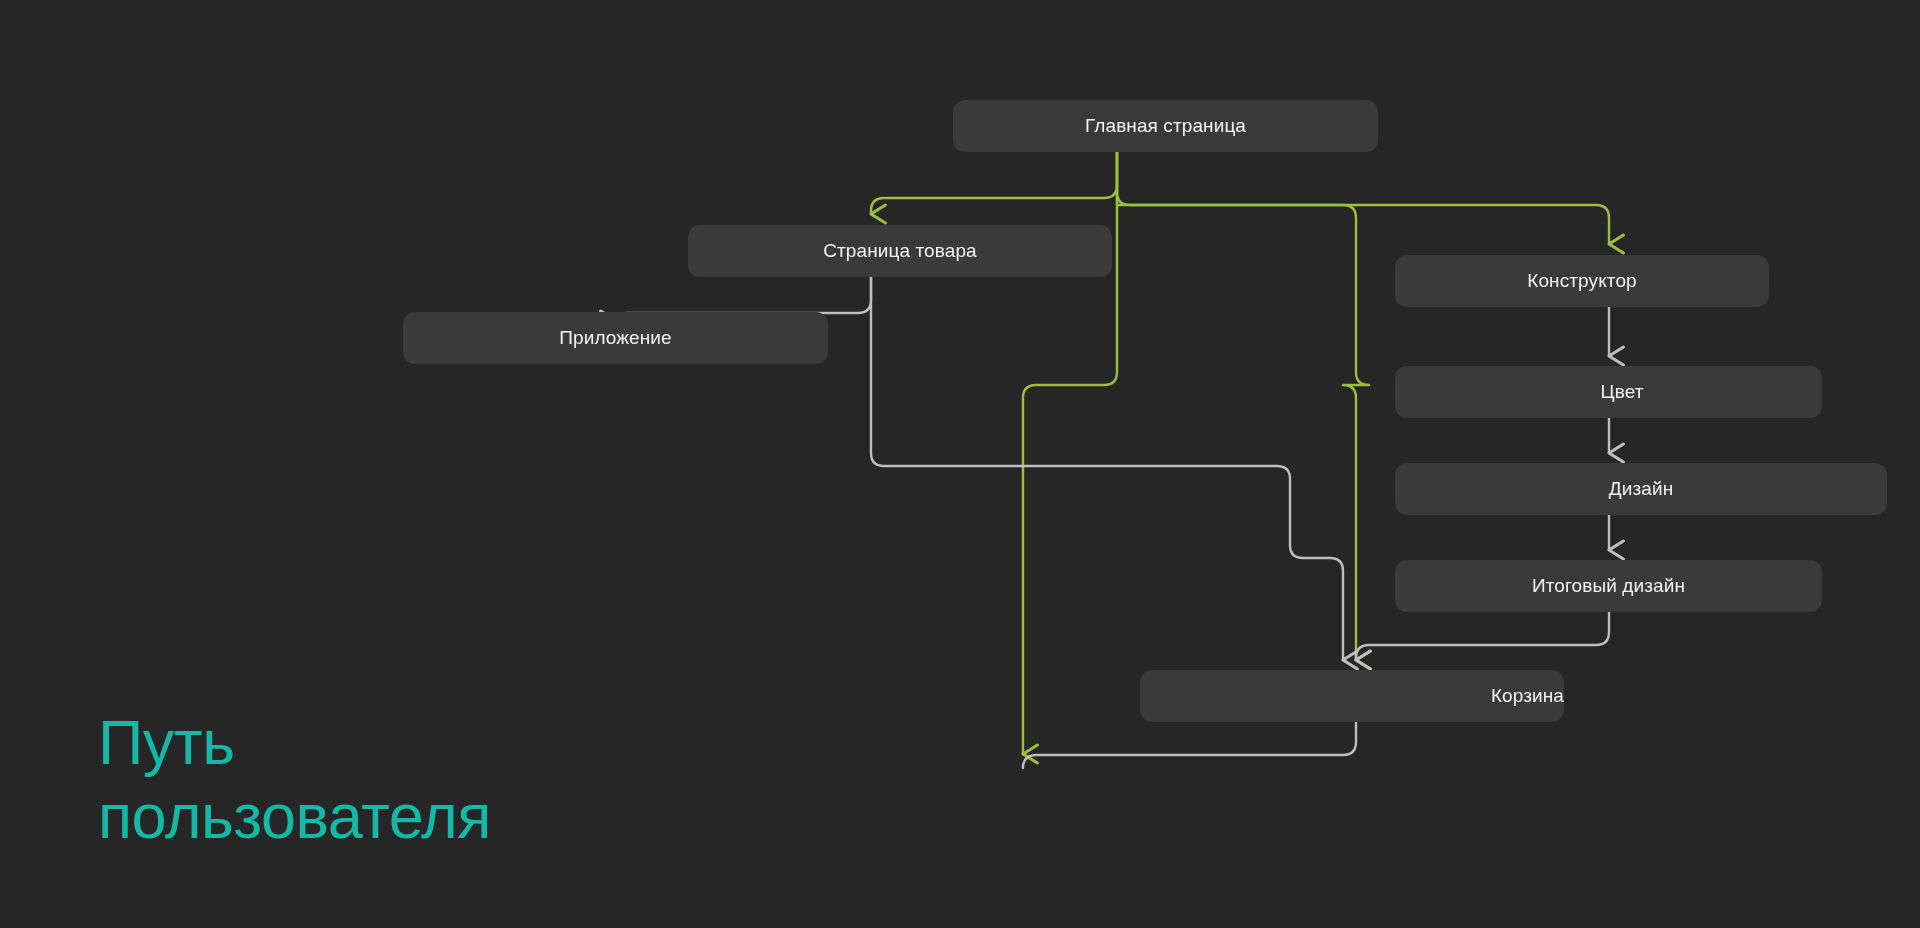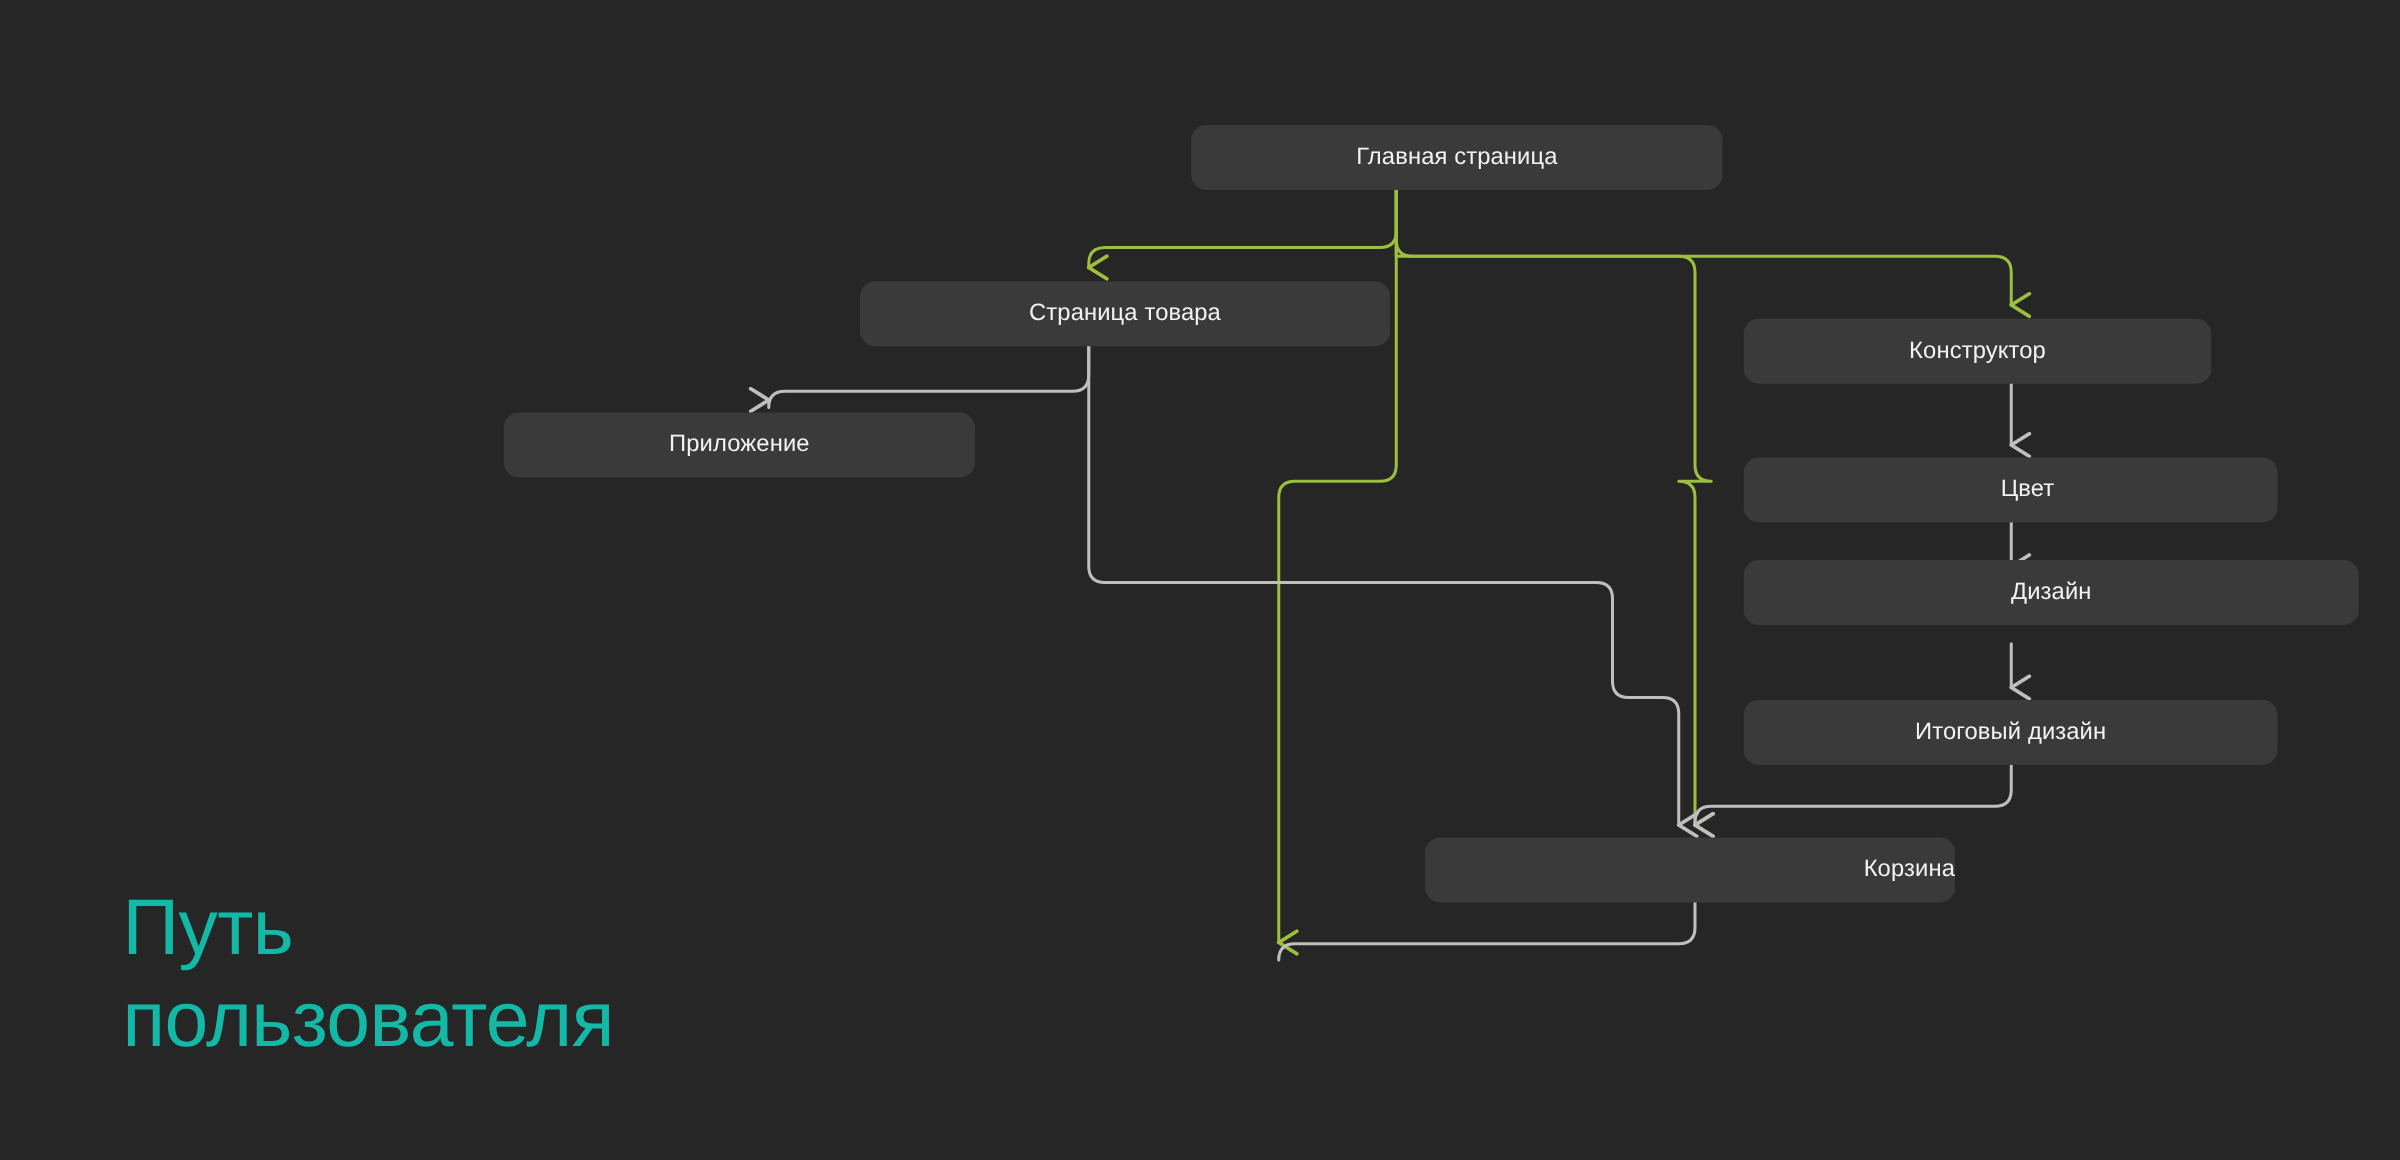--- a/index.html
+++ b/index.html
@@ -104,33 +104,33 @@
   </svg>
 
   <div class="node" style="left:905px; top:100px; width:425px; height:52px;margin-left:48px;">
     <span class="node-label">Главная страница</span>
   </div>
 
   <div class="node" style="left:688px; top:225px; width:424px; height:52px;">
     <span class="node-label">Страница товара</span>
   </div>
 
-  <div class="node" style="left:403px; top:330px; width:377px; height:52px;text-align:center;">
+  <div class="node" style="left:403px; top:312px; width:425px; height:52px;text-align:center;">
     <span class="node-label">Приложение</span>
   </div>
 
   <div class="node" style="left:1395px; top:255px; width:374px; height:52px;">
     <span class="node-label">Конструктор</span>
   </div>
 
   <div class="node" style="left:1395px; top:366px; width:427px; height:52px;padding-left:27px;">
     <span class="node-label">Цвет</span>
   </div>
 
-  <div class="node" style="left:1395px; top:448px; width:492px; height:52px;text-align:center;">
+  <div class="node" style="left:1395px; top:463px; width:492px; height:52px;text-align:center;">
     <span class="node-label">Дизайн</span>
   </div>
 
   <div class="node" style="left:1395px; top:560px; width:427px; height:52px;">
     <span class="node-label">Итоговый дизайн</span>
   </div>
 
   <div class="node" style="left:1140px; top:670px; width:424px; height:52px;justify-content:flex-end;">
     <span class="node-label">Корзина</span>
   </div>

